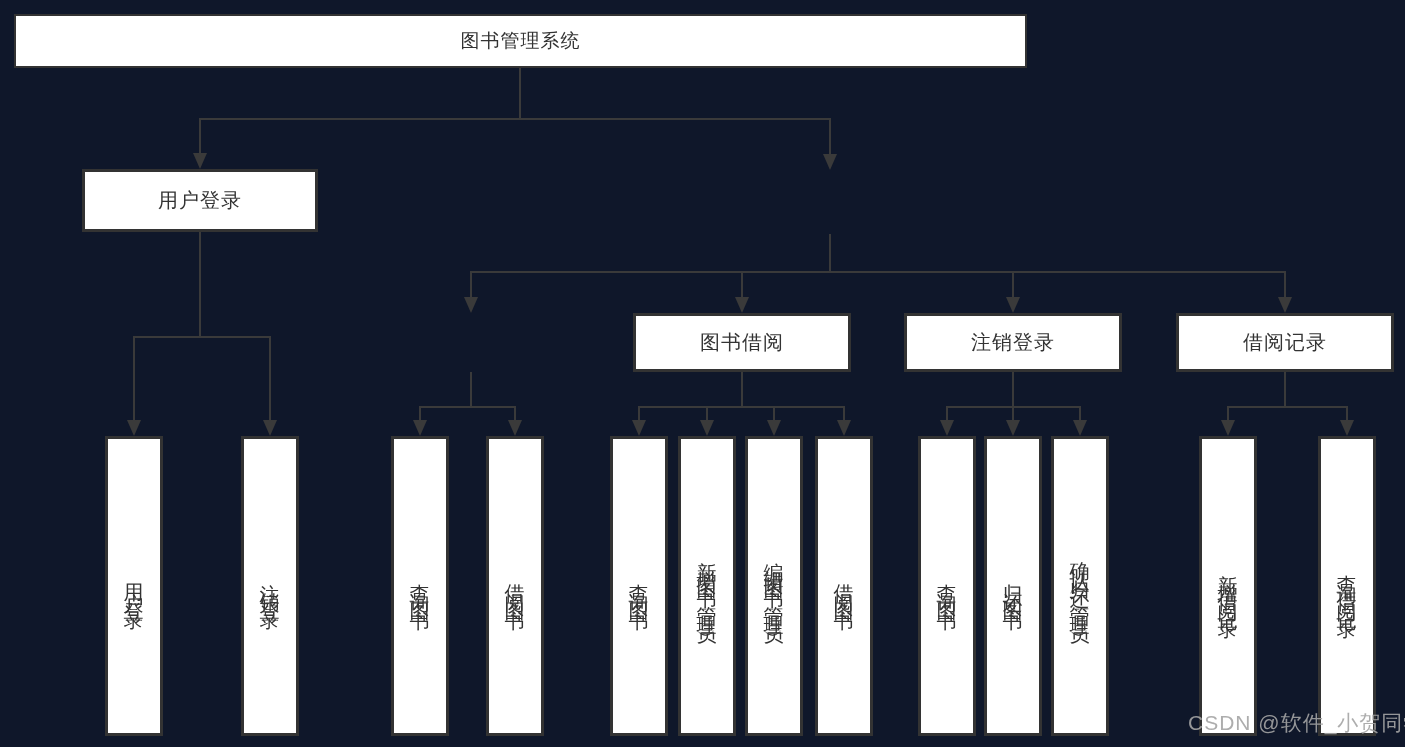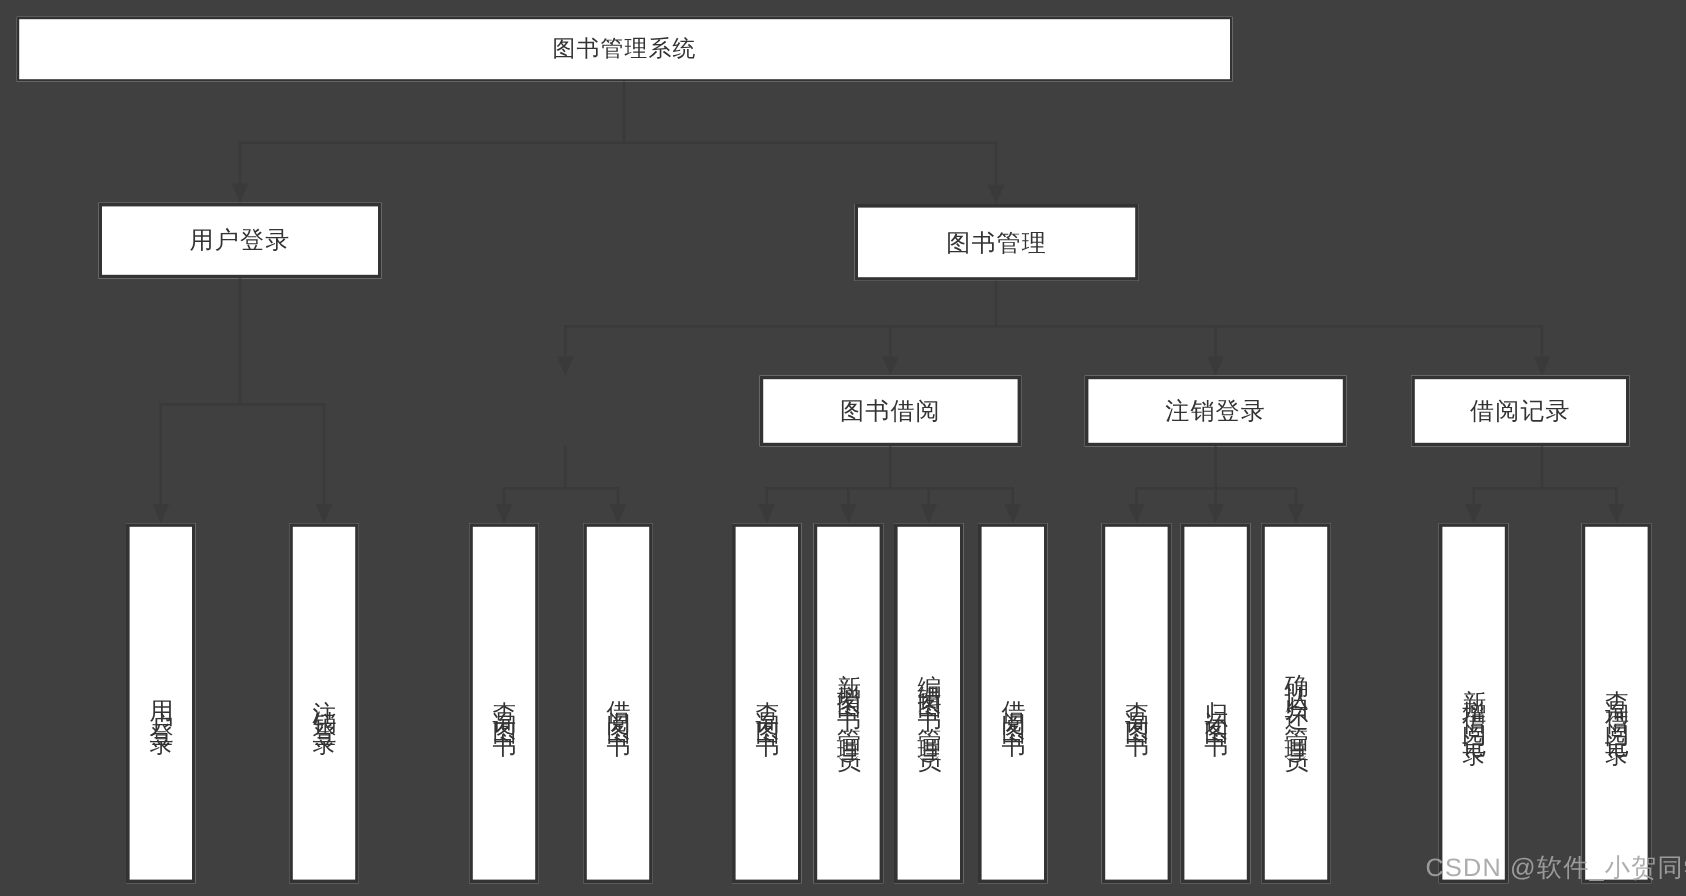--- a/index.html
+++ b/index.html
@@ -5,21 +5,21 @@
   html, body {
     margin: 0;
     padding: 0;
     background: #ffffff;
     font-family: "Liberation Sans", "DejaVu Sans", sans-serif;
   }
   #stage {
     position: relative;
     width: 1405px;
     height: 747px;
-    background: #404040;
+    background: #0f172a;
     overflow: hidden;
   }
   .hbox {
     position: absolute;
     box-sizing: border-box;
     border: 3px solid #333333;
     background: #ffffff;
     display: flex;
     align-items: center;
     justify-content: center;
@@ -90,23 +90,20 @@
   <div class="vline" style="left:519px; top:68px; height:52px;"></div>
   <div class="hline" style="left:199px; top:118px; width:632px;"></div>
   <div class="vline" style="left:199px; top:118px; height:35px;"></div>
   <div class="arr" style="left:193px; top:153px;"></div>
   <div class="vline" style="left:829px; top:118px; height:36px;"></div>
   <div class="arr" style="left:823px; top:154px;"></div>
 
   <div class="hbox" style="left:82px; top:169px; width:236px; height:63px;">
     <span>用户登录</span>
   </div>
-  <div class="hbox" style="left:712px; top:170px; width:237px; height:64px;">
-    <span>图书管理</span>
-  </div>
 
   <div class="vline" style="left:199px; top:232px; height:105px;"></div>
   <div class="hline" style="left:133px; top:336px; width:138px;"></div>
   <div class="vline" style="left:133px; top:336px; height:84px;"></div>
   <div class="arr" style="left:127px; top:420px;"></div>
   <div class="vline" style="left:269px; top:336px; height:84px;"></div>
   <div class="arr" style="left:263px; top:420px;"></div>
 
   <div class="vline" style="left:829px; top:234px; height:38px;"></div>
   <div class="hline" style="left:470px; top:271px; width:815px;"></div>
@@ -118,21 +115,21 @@
   <div class="arr" style="left:1006px; top:297px;"></div>
   <div class="vline" style="left:1284px; top:271px; height:26px;"></div>
   <div class="arr" style="left:1278px; top:297px;"></div>
 
   <div class="hbox" style="left:633px; top:313px; width:218px; height:59px;">
     <span>图书借阅</span>
   </div>
   <div class="hbox" style="left:904px; top:313px; width:218px; height:59px;">
     <span>注销登录</span>
   </div>
-  <div class="hbox" style="left:1176px; top:313px; width:182px; height:59px;text-align:right;">
+  <div class="hbox" style="left:1176px; top:313px; width:218px; height:59px;text-align:right;">
     <span>借阅记录</span>
   </div>
 
   <div class="vline" style="left:470px; top:372px; height:35px;"></div>
   <div class="hline" style="left:419px; top:406px; width:97px;"></div>
   <div class="vline" style="left:419px; top:406px; height:14px;"></div>
   <div class="arr" style="left:413px; top:420px;"></div>
   <div class="vline" style="left:514px; top:406px; height:14px;"></div>
   <div class="arr" style="left:508px; top:420px;"></div>
 

